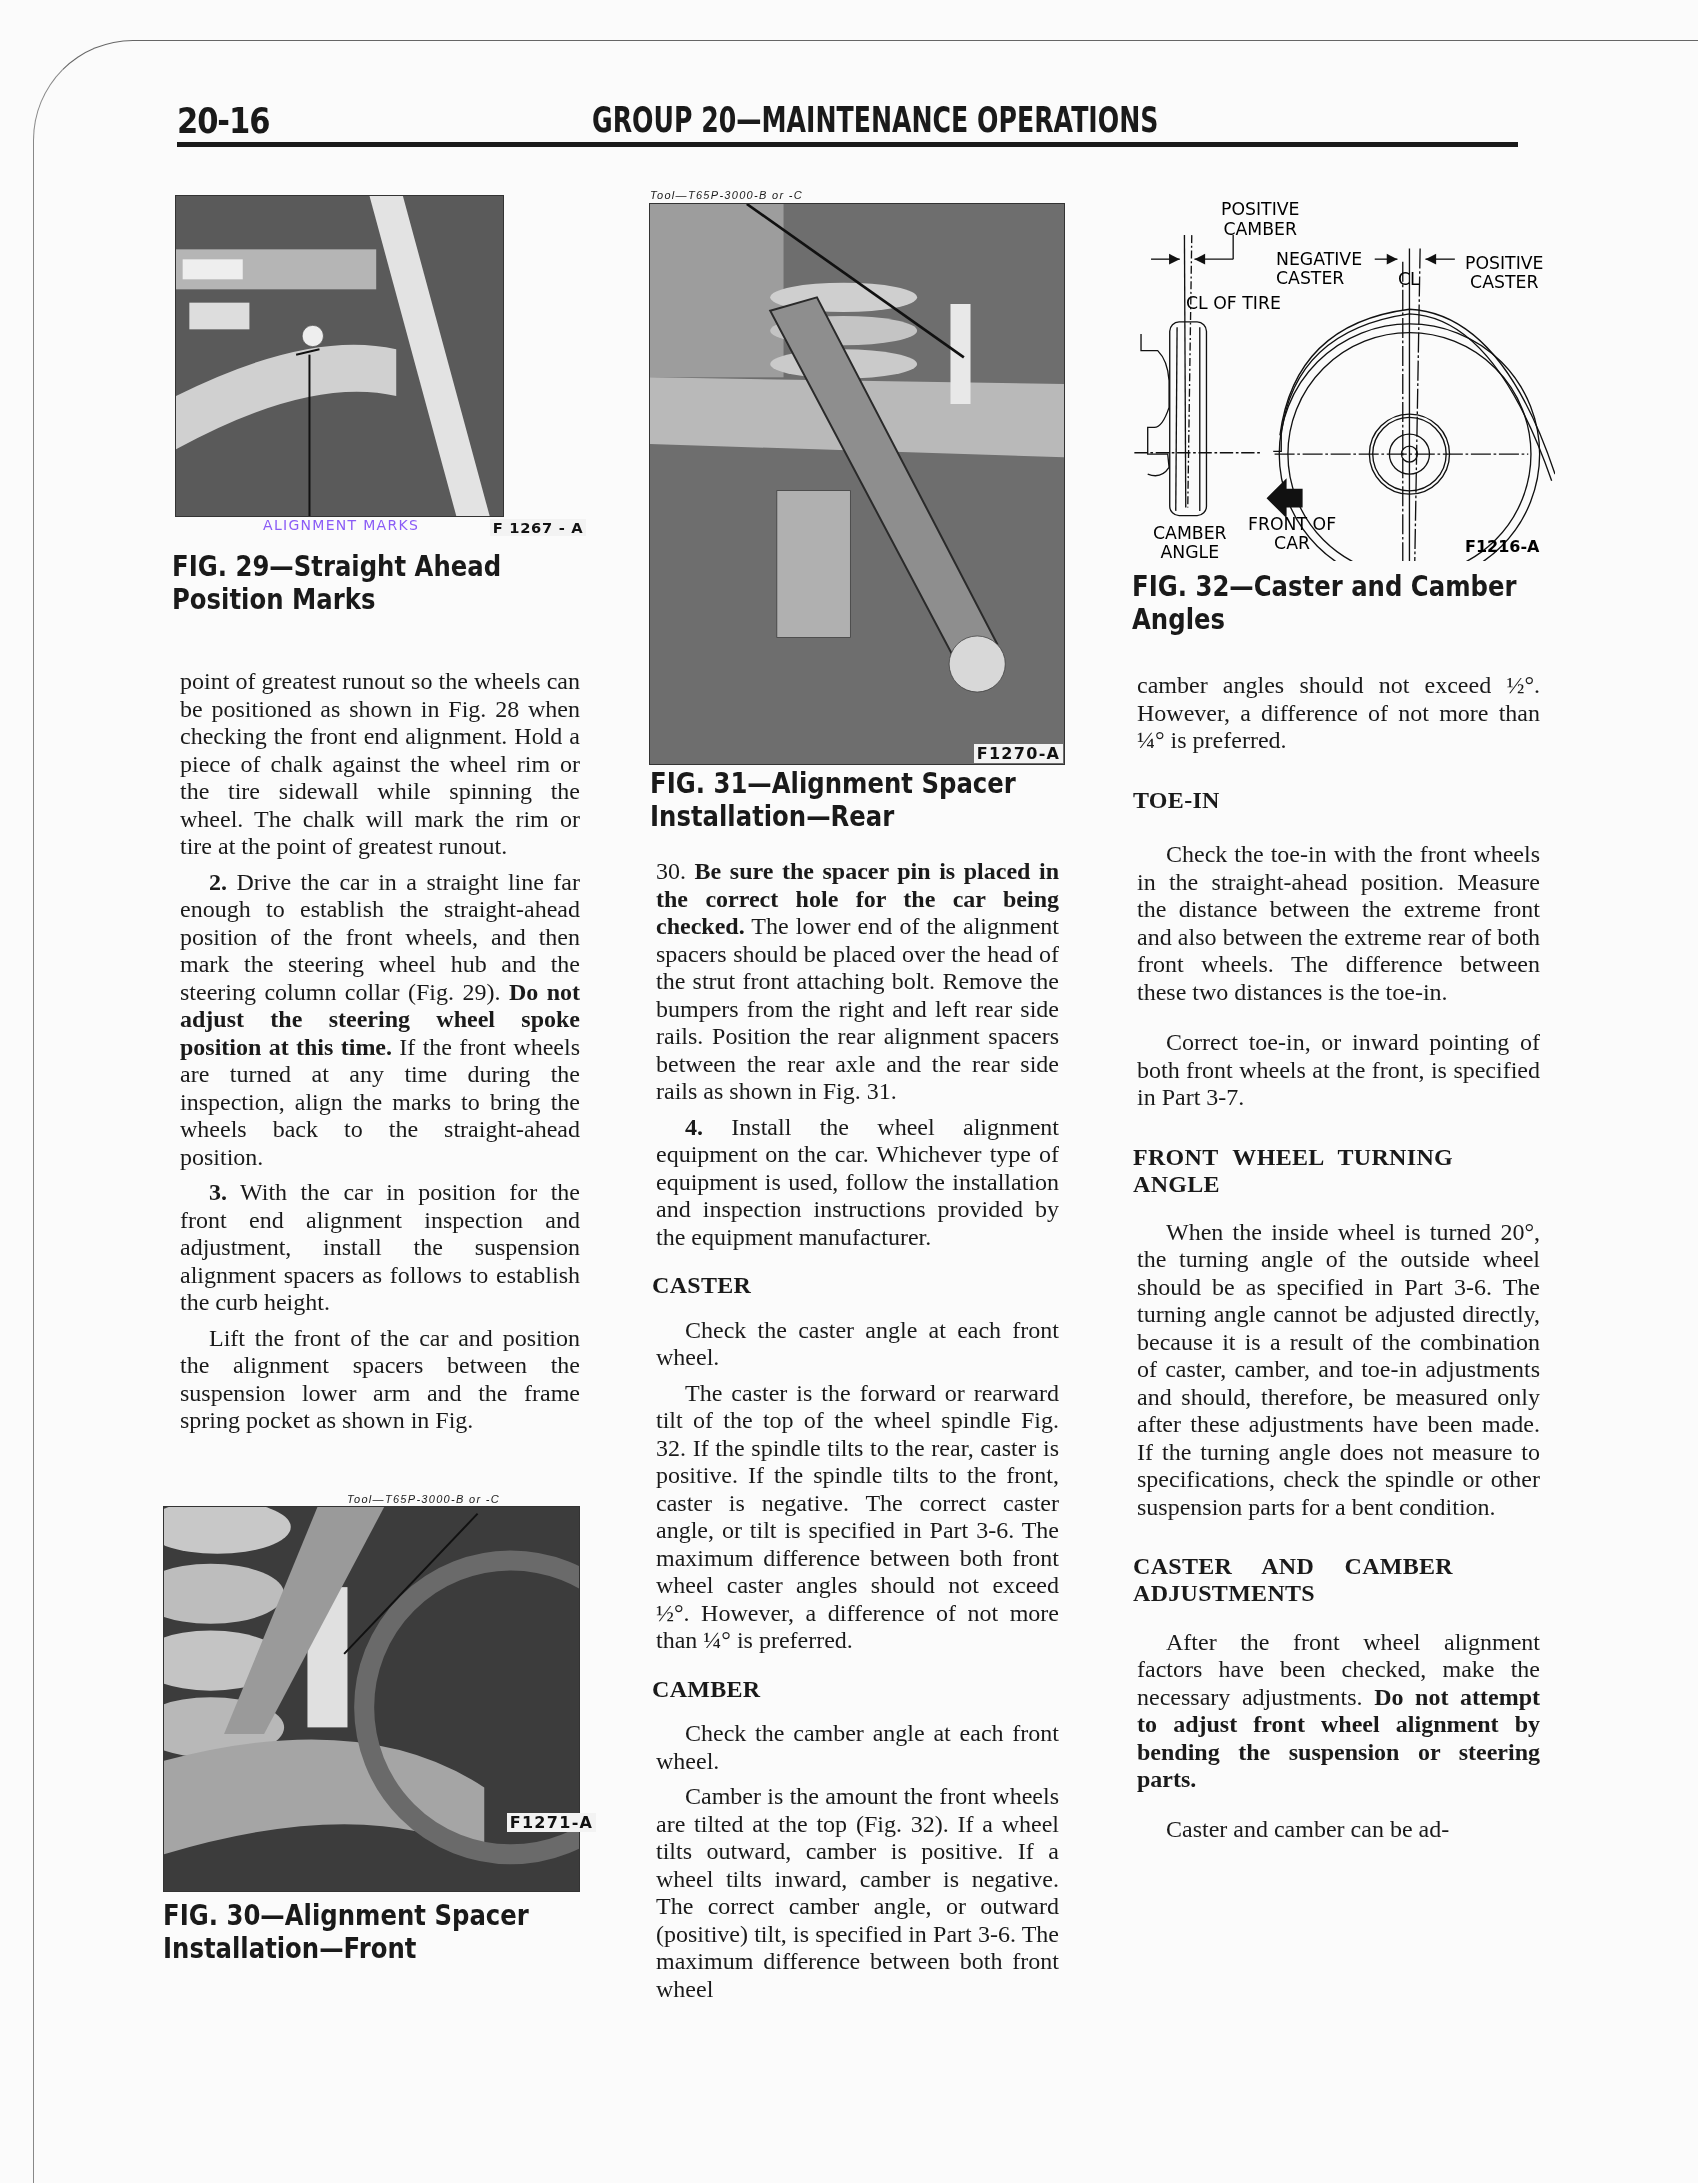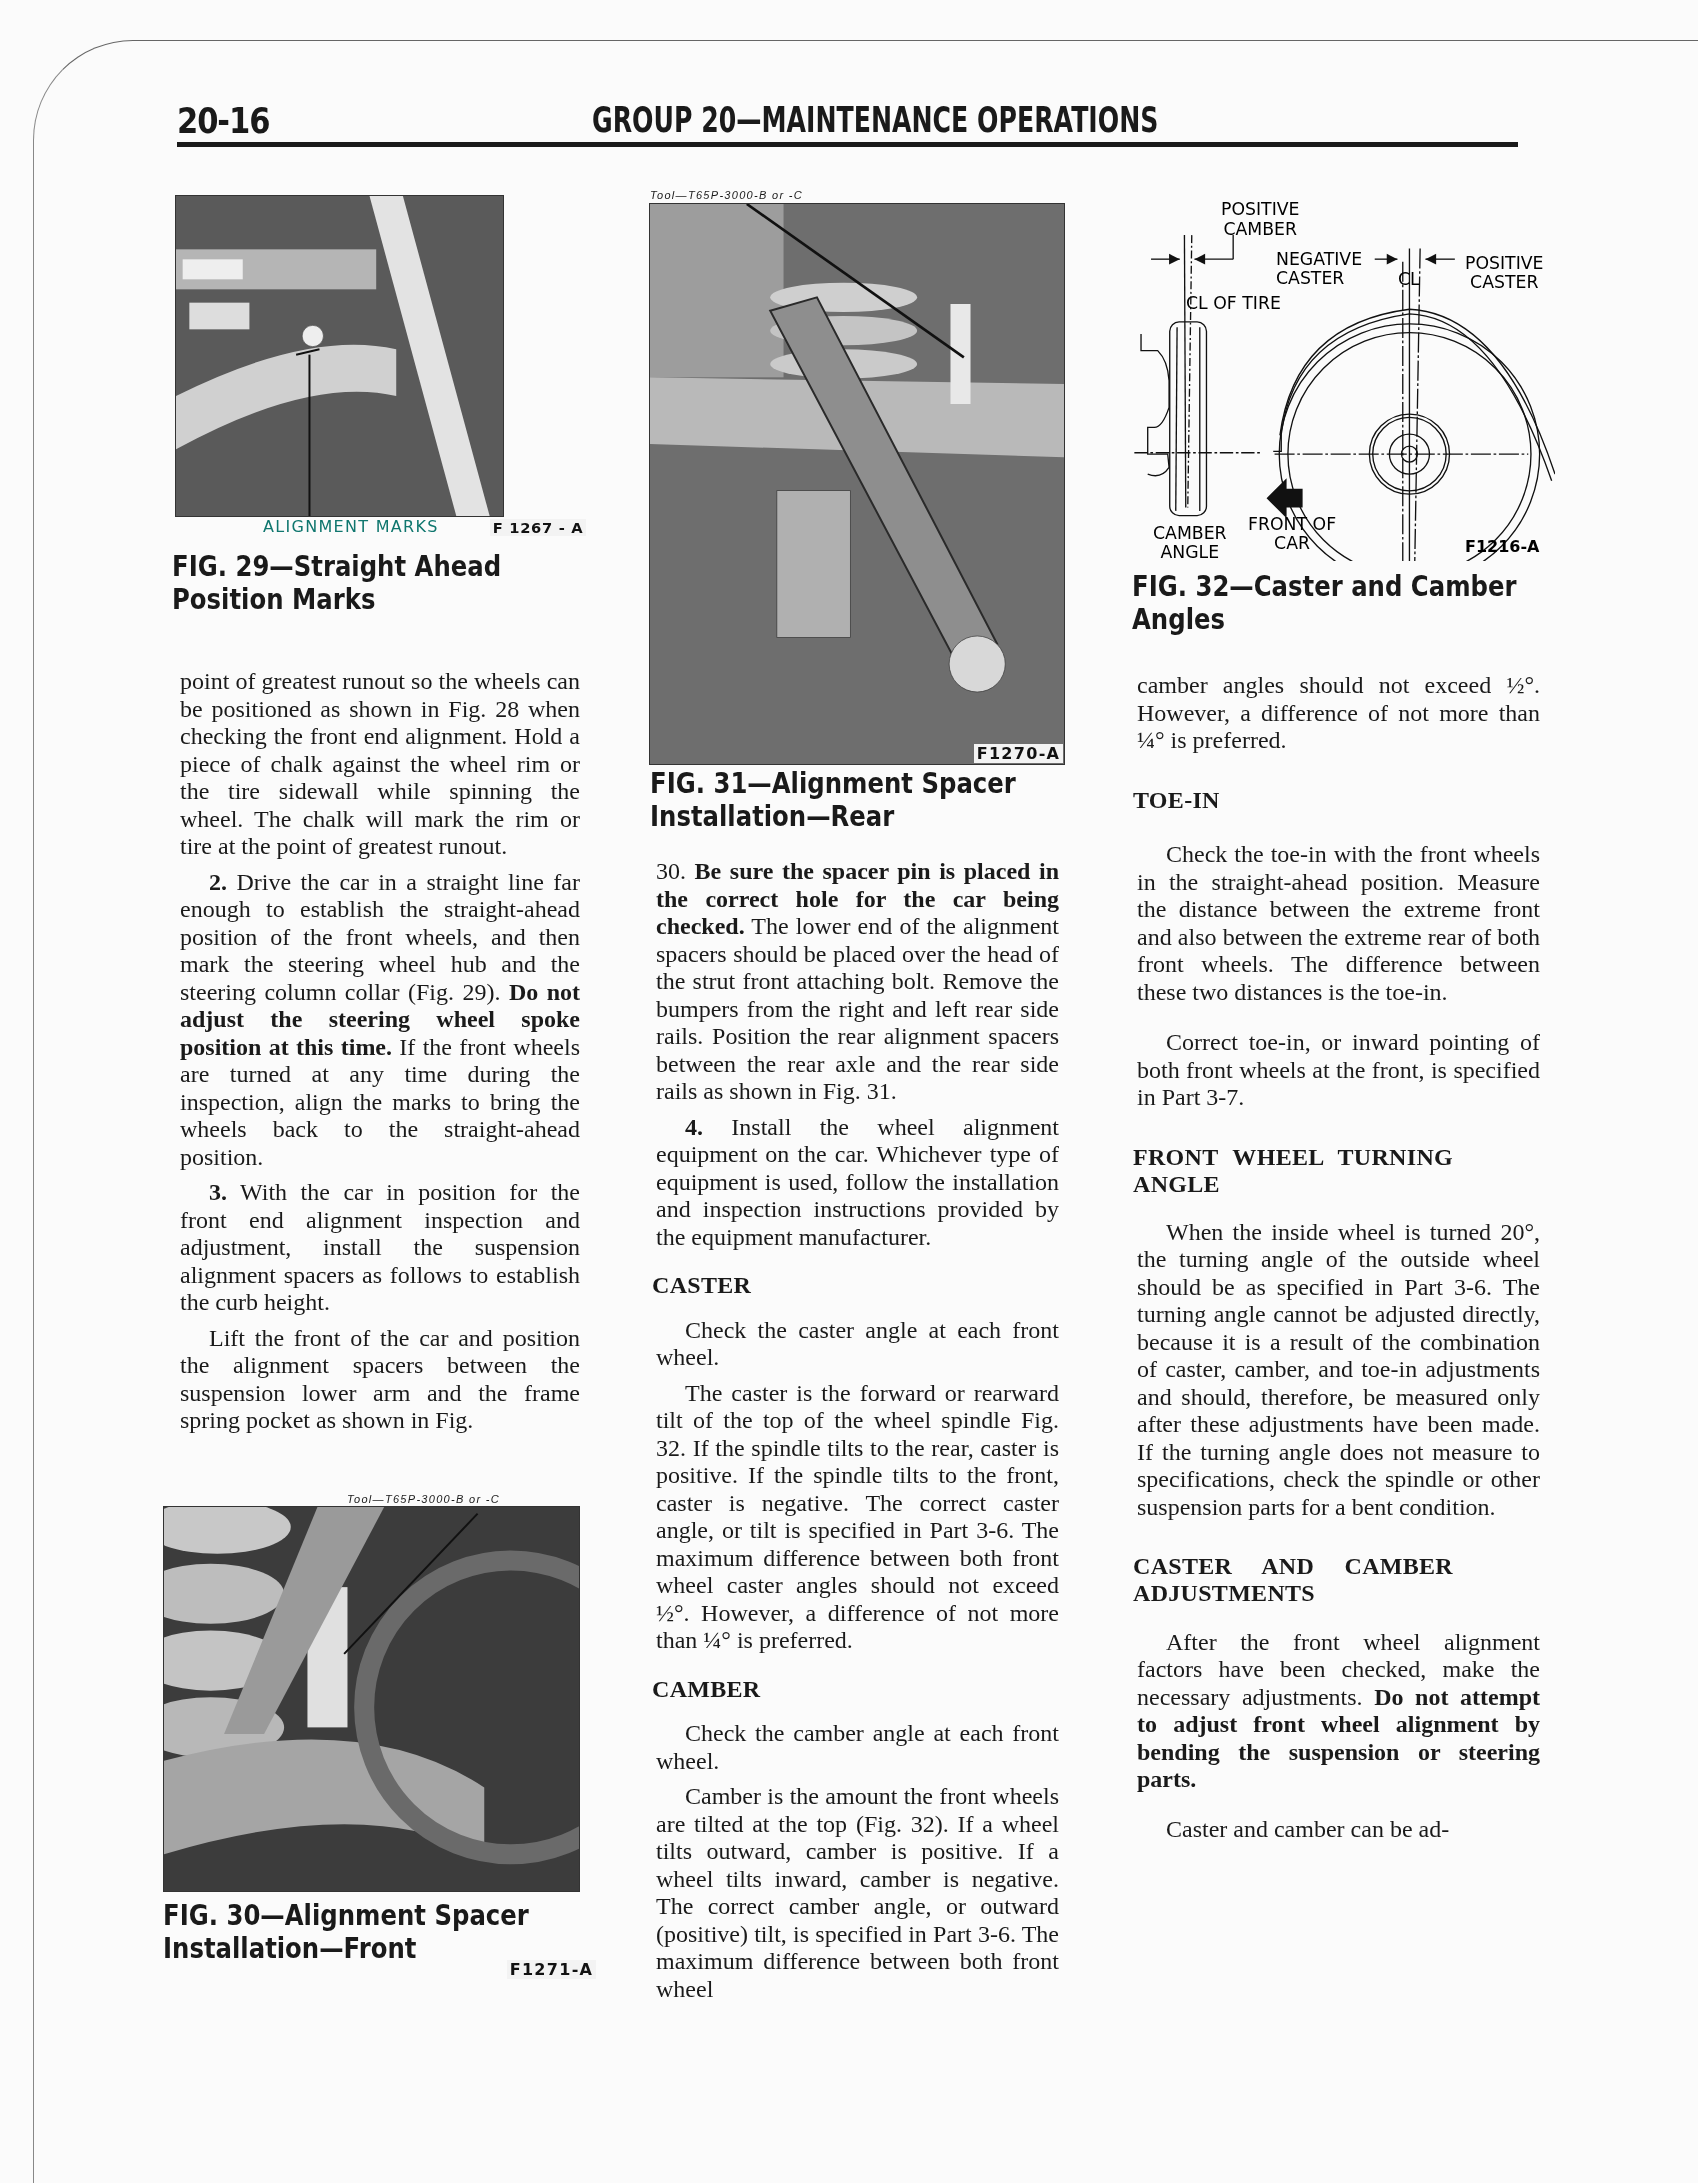--- a/index.html
+++ b/index.html
@@ -4,21 +4,21 @@
 <style>
   html, body { margin:0; padding:0; }
   body { width:1699px; height:2183px; background:#fbfbfb; position:relative; overflow:hidden; font-family:"Liberation Serif", serif; color:#1a1a1a; }
   .page-edge { position:absolute; left:33px; top:40px; width:1734px; height:2268px; border-top:1.3px solid #666; border-left:1.3px solid #888; border-top-left-radius:100px; }
   .hdr-num { position:absolute; left:177px; top:100px; font-family:"DejaVu Sans", sans-serif; font-weight:bold; font-size:36px; letter-spacing:-1.3px; transform:scaleX(0.85); transform-origin:left; }
   .hdr-title { position:absolute; left:592px; top:100px; font-family:"DejaVu Sans", sans-serif; font-weight:bold; font-size:35px; transform:scaleX(0.72); transform-origin:left; white-space:nowrap; }
   .hdr-rule { position:absolute; left:177px; top:142px; width:1341px; height:4.7px; background:#1a1a1a; }
   .photo { position:absolute; background:linear-gradient(135deg,#6b6b6b 0%,#9a9a9a 25%,#3e3e3e 50%,#8a8a8a 75%,#4a4a4a 100%); border:0.7px solid #333; overflow:hidden; }
   .photo svg { position:absolute; left:0; top:0; width:100%; height:100%; }
   .fig-code { position:absolute; font-family:"DejaVu Sans", sans-serif; font-weight:bold; font-size:16px; letter-spacing:1.3px; color:#111; background:#f3f3f3; padding:0 2.7px; }
-  .small-label { position:absolute; font-family:"DejaVu Sans", sans-serif; font-size:16px; letter-spacing:1.3px; color:#0f766e; white-space:nowrap; }
+  .small-label { position:absolute; font-family:"DejaVu Sans", sans-serif; font-size:14px; letter-spacing:1.3px; color:#8b5cf6; white-space:nowrap; }
   .tool-label { position:absolute; font-family:Liberation Sans, sans-serif; font-style:italic; font-size:11px; letter-spacing:1.3px; white-space:nowrap; }
   .caption { position:absolute; font-family:"DejaVu Sans", sans-serif; font-weight:bold; font-size:29px; line-height:33px; transform:scaleX(0.84); transform-origin:left; white-space:nowrap; }
   .text { position:absolute; font-size:24px; line-height:27.5px; text-align:justify; hyphens:none; }
   .text p { margin:8px; text-indent:0; }
   .text p.ind { text-indent:29px; }
   .text h3 { margin:4px; font-size:24px; font-weight:bold; letter-spacing:0.3px; line-height:27px; }
   .gap { height:16px; }
   .diag-label { position:absolute; font-family:"DejaVu Sans", sans-serif; font-size:17.3px; line-height:19.3px; text-align:center; white-space:nowrap; color:#000000; }
 </style>
 </head>
@@ -65,21 +65,21 @@
     <ellipse cx="70" cy="130" rx="110" ry="45" fill="#bdbdbd"></ellipse>
     <ellipse cx="70" cy="230" rx="110" ry="45" fill="#c4c4c4"></ellipse>
     <ellipse cx="70" cy="330" rx="110" ry="45" fill="#b8b8b8"></ellipse>
     <rect x="215" y="120" width="60" height="210" fill="#e0e0e0"></rect>
     <path d="M230 0 L330 0 L150 340 L90 340 Z" fill="#9a9a9a"></path>
     <path d="M0 380 Q300 300 480 420 L480 520 Q300 430 0 520 Z" fill="#a5a5a5"></path>
     <circle cx="520" cy="300" r="220" fill="none" stroke="#6a6a6a" stroke-width="30"></circle>
     <line x1="470" y1="10" x2="270" y2="220" stroke="#111" stroke-width="3"></line>
   </svg>
 </div>
-<div class="fig-code" style="left:507px;top:1960px;">F1271-A</div>
+<div class="fig-code" style="left:507px;top:1813px;">F1271-A</div>
 <div class="caption" style="left:163px;top:1899px;">
   <div>FIG. 30—Alignment Spacer</div>
   <div>Installation—Front</div>
 </div>
 
 <div class="tool-label" style="left:650px;top:189px;">Tool—T65P-3000-B or -C</div>
 <div class="photo" style="left:649px;top:203px;width:414px;height:560px;">
   <svg viewBox="0 0 620 840" preserveAspectRatio="none">
     <rect width="620" height="840" fill="#6e6e6e"></rect>
     <rect x="0" y="0" width="200" height="260" fill="#9d9d9d"></rect>

